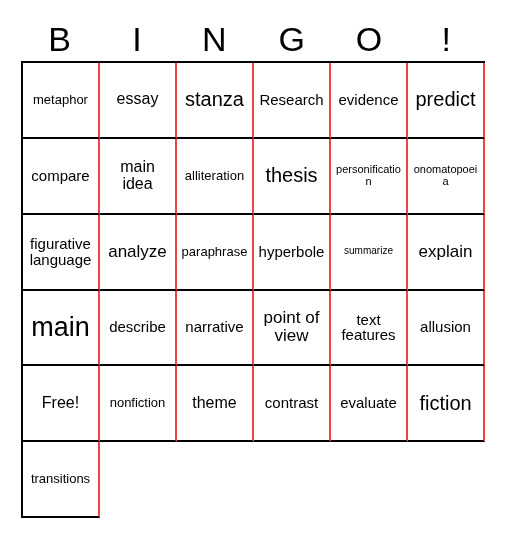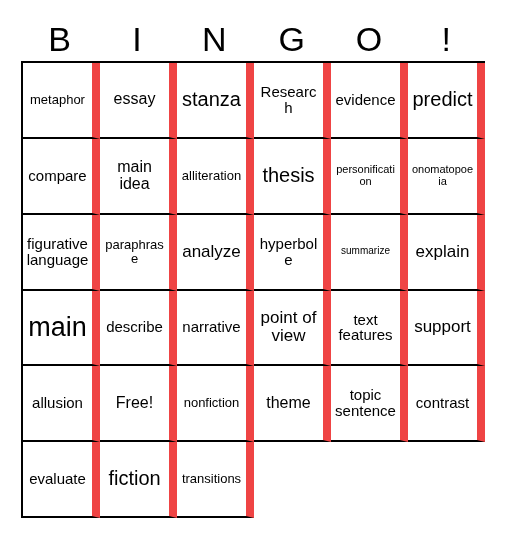--- a/index.html
+++ b/index.html
@@ -55,21 +55,21 @@
     display: grid;
     grid-template-columns: repeat(6, 1fr);
     grid-template-rows: repeat(6, 1fr);
     border-top: 2px solid #000000;
     border-left: 2px solid #000000;
     background: #ffffff;
   }
 
   .cell {
     box-sizing: border-box;
-    border-right: 8px solid #ef4444;
+    border-right: 2px solid #ef4444;
     border-bottom: 2px solid #000000;
     display: flex;
     align-items: center;
     justify-content: center;
     text-align: center;
     padding: 2px 3px;
     overflow: hidden;
     background: #ffffff;
   }
   .cell-text {
@@ -139,26 +139,26 @@
       <div class="cell">
         <span class="cell-text fs-xxs">personification</span>
       </div>
       <div class="cell">
         <span class="cell-text fs-xxs">onomatopoeia</span>
       </div>
       <div class="cell">
         <span class="cell-text fs-m">figurative language</span>
       </div>
       <div class="cell">
+        <span class="cell-text fs-l">analyze</span>
+      </div>
+      <div class="cell">
         <span class="cell-text fs-s">paraphrase</span>
       </div>
       <div class="cell">
-        <span class="cell-text fs-l">analyze</span>
-      </div>
-      <div class="cell">
         <span class="cell-text fs-m">hyperbole</span>
       </div>
       <div class="cell">
         <span class="cell-text fs-xs">summarize</span>
       </div>
       <div class="cell">
         <span class="cell-text fs-l">explain</span>
       </div>
       <div class="cell">
         <span class="cell-text fs-xxxl">main</span>
@@ -169,38 +169,32 @@
       <div class="cell">
         <span class="cell-text fs-m">narrative</span>
       </div>
       <div class="cell">
         <span class="cell-text fs-l">point of view</span>
       </div>
       <div class="cell">
         <span class="cell-text fs-m">text features</span>
       </div>
       <div class="cell">
-        <span class="cell-text fs-l">support</span>
-      </div>
-      <div class="cell">
         <span class="cell-text fs-m">allusion</span>
       </div>
       <div class="cell">
         <span class="cell-text fs-xxl">Free!</span>
       </div>
       <div class="cell">
         <span class="cell-text fs-s">nonfiction</span>
       </div>
       <div class="cell">
         <span class="cell-text fs-xxl">theme</span>
       </div>
       <div class="cell">
-        <span class="cell-text fs-m">topic sentence</span>
-      </div>
-      <div class="cell">
         <span class="cell-text fs-m">contrast</span>
       </div>
       <div class="cell">
         <span class="cell-text fs-m">evaluate</span>
       </div>
       <div class="cell">
         <span class="cell-text fs-xl">fiction</span>
       </div>
       <div class="cell">
         <span class="cell-text fs-s">transitions</span>

